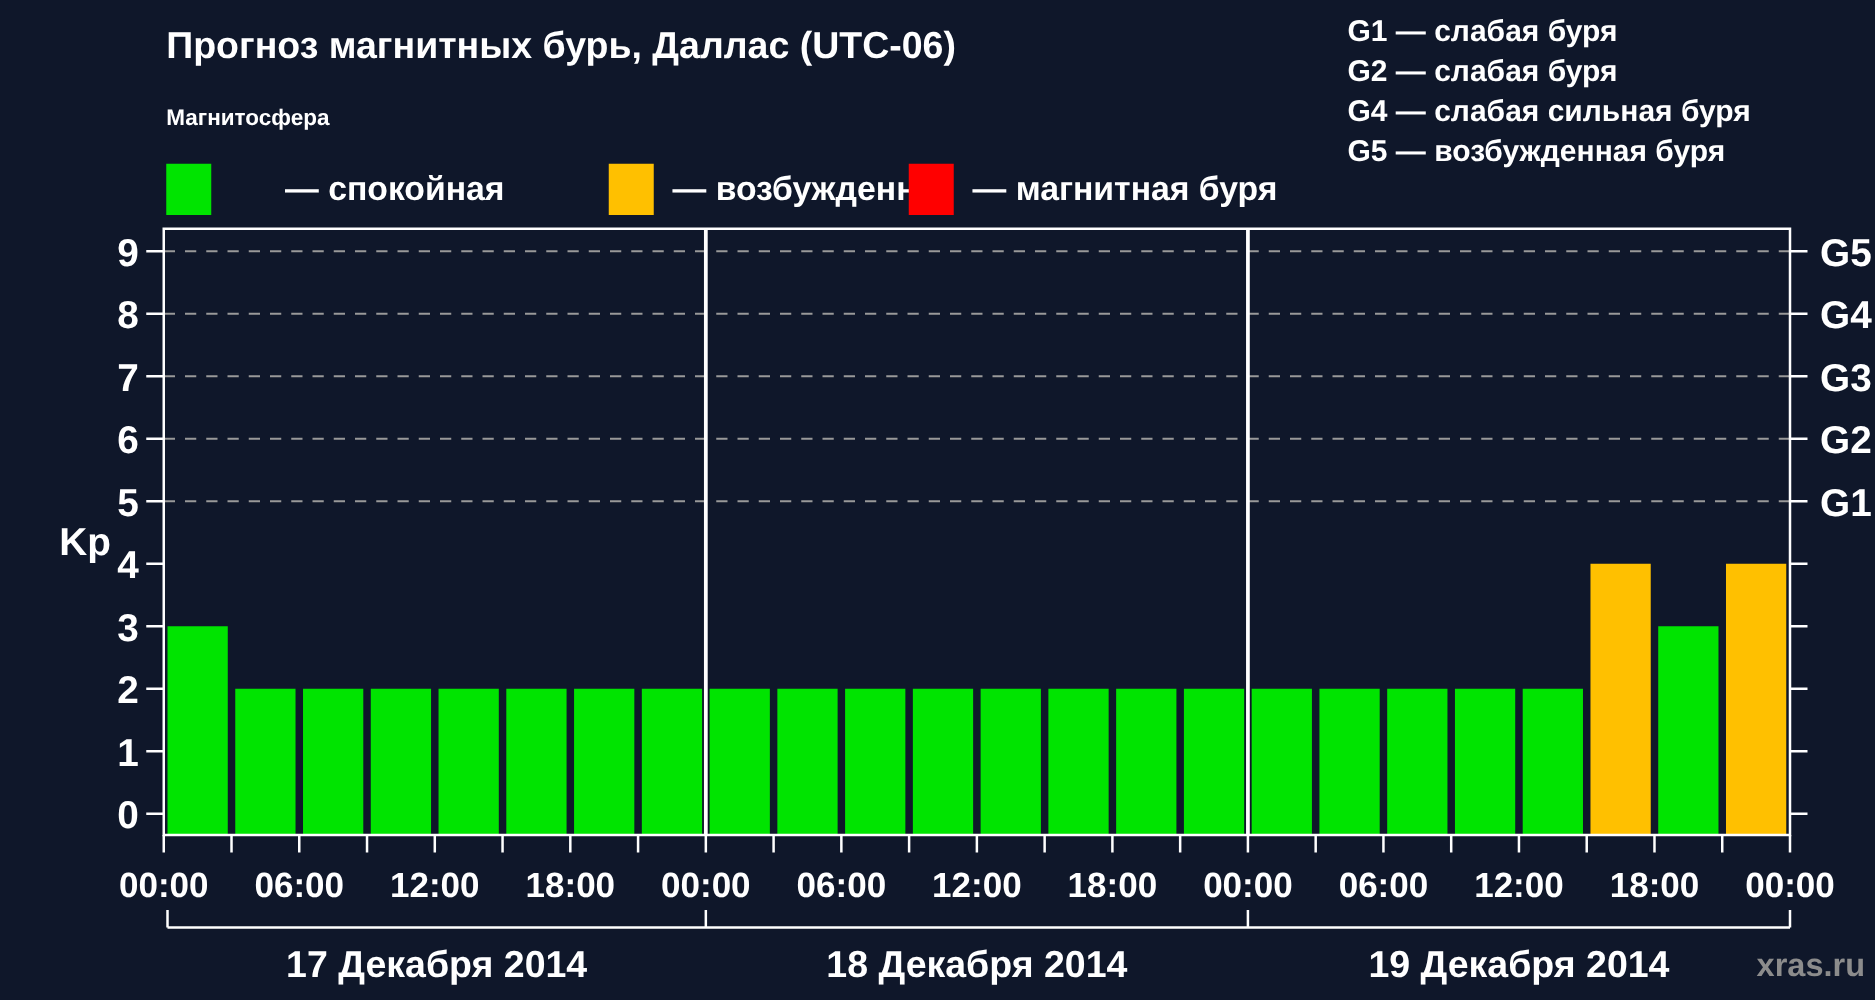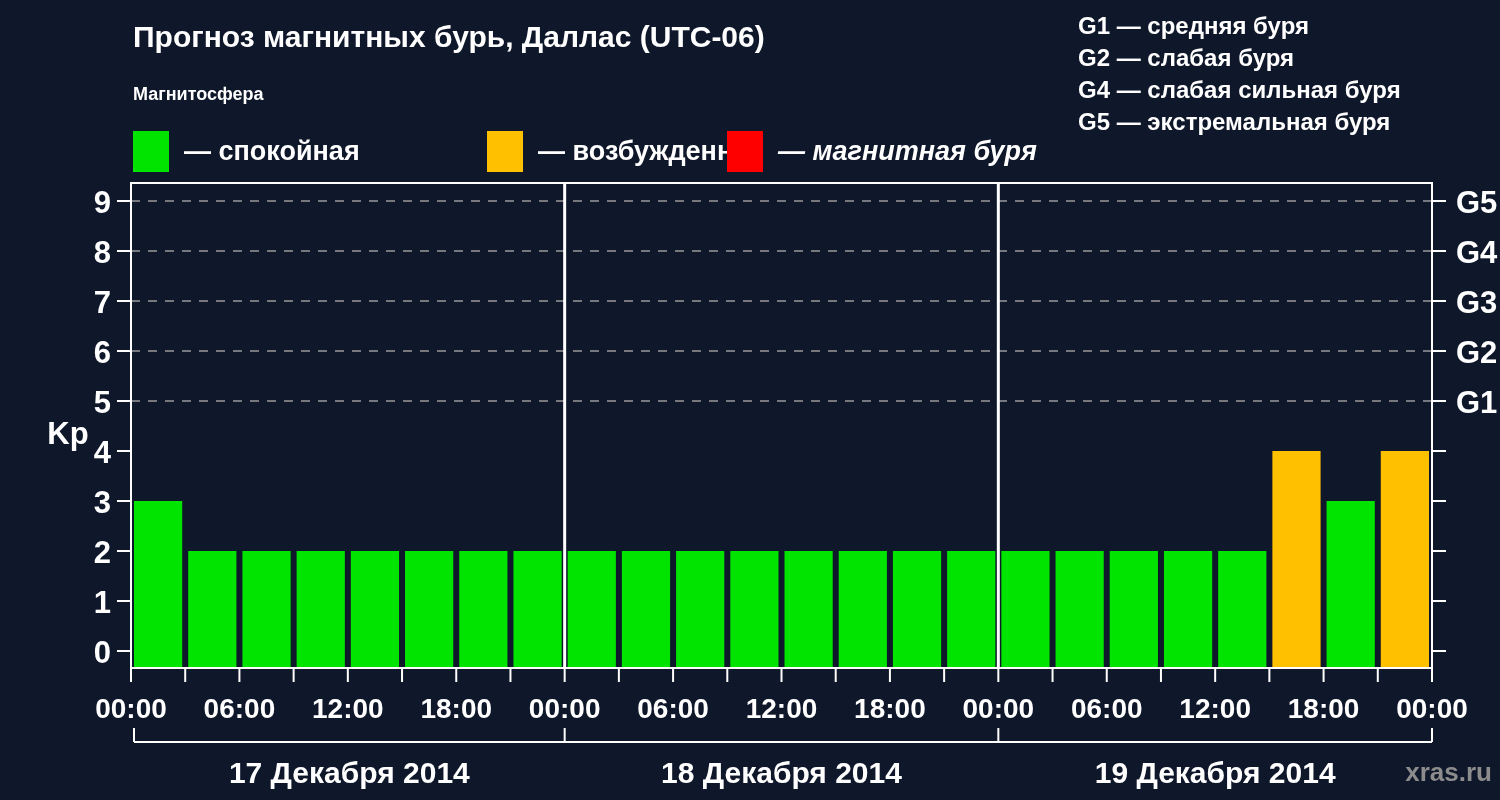--- a/index.html
+++ b/index.html
@@ -6,21 +6,21 @@
   .stage {
     position:relative; width:1500px; height:800px; background:#0f172a;
     font-family:"Liberation Sans", sans-serif; font-weight:bold; color:#fff;
     overflow:hidden;
   }
   .title { position:absolute; left:133px; top:20px; font-size:30px; white-space:nowrap; }
   .subtitle { position:absolute; left:133px; top:84px; font-size:18px; }
   .legend-item { position:absolute; top:130px; display:flex; align-items:center; height:42px; }
   .swatch { width:36px; height:41px; margin-right:15px; flex:none; }
   .legend-item span.lab { font-size:27px; white-space:nowrap; }
-  .leg-0 { left:133px; } .leg-1 { left:487px; } .leg-2 { left:727px;font-style:italic; }
+  .leg-0 { left:133px;gap:44px; } .leg-1 { left:487px; } .leg-2 { left:727px; }
   .g-legend { position:absolute; left:1078px; top:10px; font-size:24px; line-height:32px; }
   .g-legend div { white-space:nowrap; }
   svg.chart { position:absolute; left:0; top:0; }
   svg text { font-family:"Liberation Sans", sans-serif; font-weight:bold; }
   .watermark { position:absolute; right:8px; top:757px; font-size:26px; color:#8c8c8c; }
 </style>
 </head>
 <body>
 
 <div class="stage">
@@ -35,24 +35,24 @@
   <div class="legend-item leg-1">
     <span class="swatch" style="background: rgb(255, 192, 0);"></span>
     <span class="lab">— возбужденная</span>
   </div>
   <div class="legend-item leg-2">
     <span class="swatch" style="background: rgb(255, 0, 0);"></span>
     <span class="lab">— магнитная буря</span>
   </div>
 
   <div class="g-legend">
-    <div>G1 — средняя буря</div>
+    <div>G1 — слабая буря</div>
     <div>G2 — слабая буря</div>
     <div>G4 — слабая сильная буря</div>
-    <div>G5 — экстремальная буря</div>
+    <div>G5 — возбужденная буря</div>
   </div>
 
   <svg id="chart" class="chart" width="1500" height="800" viewBox="0 0 1500 800">
       <line x1="131" y1="401" x2="1432" y2="401" stroke="#999" stroke-width="1.5" stroke-dasharray="9 8"></line>
       <line x1="131" y1="351" x2="1432" y2="351" stroke="#999" stroke-width="1.5" stroke-dasharray="9 8"></line>
       <line x1="131" y1="301" x2="1432" y2="301" stroke="#999" stroke-width="1.5" stroke-dasharray="9 8"></line>
       <line x1="131" y1="251" x2="1432" y2="251" stroke="#999" stroke-width="1.5" stroke-dasharray="9 8"></line>
       <line x1="131" y1="201" x2="1432" y2="201" stroke="#999" stroke-width="1.5" stroke-dasharray="9 8"></line>
       <rect x="134.00" y="501" width="48.21" height="167" fill="#00e400"></rect>
       <rect x="188.21" y="551" width="48.21" height="117" fill="#00e400"></rect>

